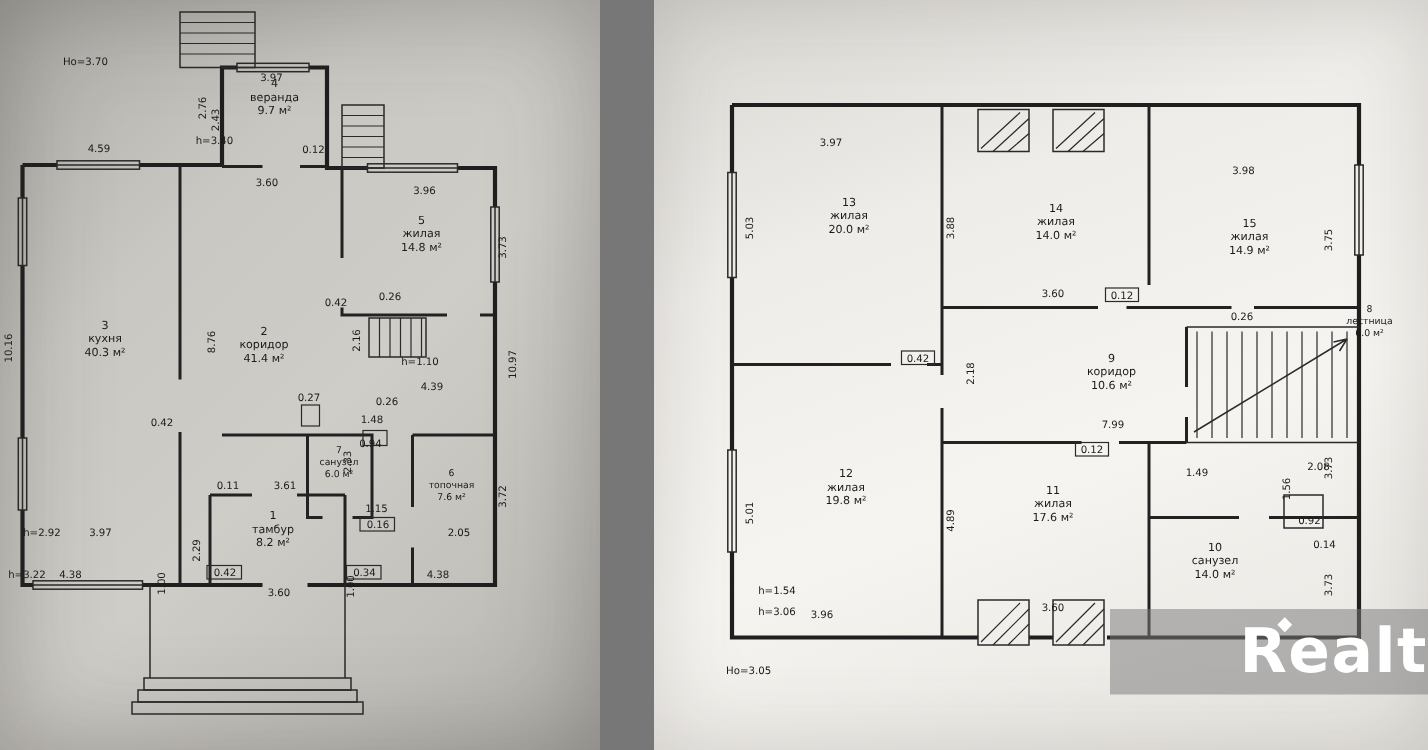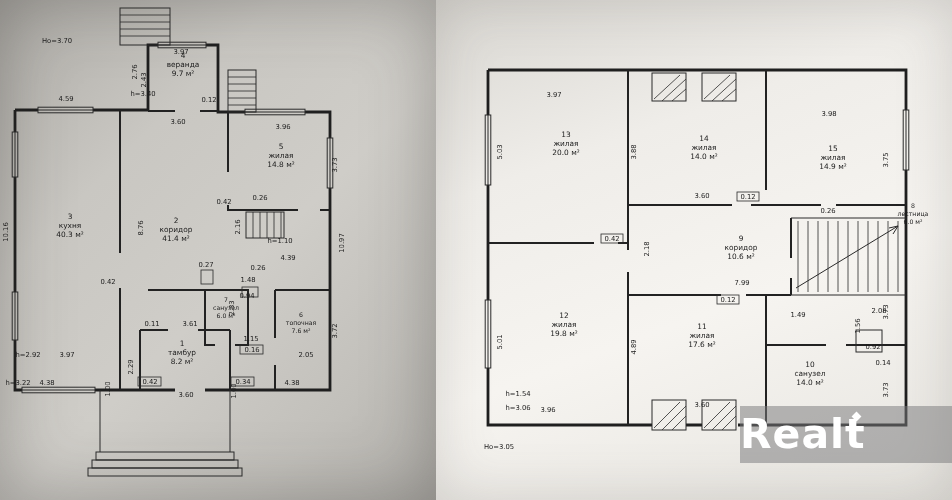--- a/index.html
+++ b/index.html
@@ -1,33 +1,33 @@
 <!DOCTYPE html>
 <html><head>
 <meta charset="utf-8">
 <style>
   html,body{margin:0;padding:0;background:#777;}
   .page{position:relative;width:952px;height:500px;overflow:hidden;font-family:"DejaVu Sans","Liberation Sans",sans-serif;}
-  .panel-left{position:absolute;left:0;top:0;width:436px;height:500px;
+  .panel-left{position:absolute;left:0;top:0;width:400px;height:500px;
     background:linear-gradient(135deg,#aeaca7 0%,#c9c7c2 30%,#cfcdc8 55%,#c2c0bb 80%,#b2b0ab 100%);text-align:center;}
   .panel-left::after{content:"";position:absolute;inset:0;box-shadow:inset 0 0 70px rgba(55,53,48,.35);pointer-events:none;}
   .panel-right{position:absolute;left:436px;top:0;width:516px;height:500px;
     background:linear-gradient(160deg,#d8d6d1 0%,#efede9 30%,#f6f4f0 60%,#e6e4df 100%);}
   .panel-right::after{content:"";position:absolute;inset:0;box-shadow:inset 0 0 55px rgba(95,93,86,.22);pointer-events:none;}
   svg{position:absolute;left:0;top:0;}
   text{font-family:"DejaVu Sans","Liberation Sans",sans-serif;fill:#1b1b1b;}
   .d{font-size:6.8px;}
   .r{font-size:7.4px;}
   .s{font-size:6.2px;}
   .w3{stroke:#1f1f1f;stroke-width:2.8;fill:none;}
   .w2{stroke:#222;stroke-width:2;fill:none;}
   .t{stroke:#2a2a2a;stroke-width:1;fill:none;}
   .t8{stroke:#2a2a2a;stroke-width:.8;fill:none;}
   .watermark{position:absolute;right:0;bottom:37px;width:212px;height:57px;
-    background:rgba(122,122,124,.52);display:flex;align-items:center;justify-content:flex-start;}
+    background:rgba(122,122,124,.52);display:flex;align-items:center;justify-content:flex-end;}
   .watermark .wm-text{color:#fff;font-size:41px;font-weight:bold;letter-spacing:1px;line-height:1;}
   .wm-dot{position:absolute;left:113px;top:7px;width:7px;height:7px;background:#fff;transform:rotate(45deg);}
 </style>
 </head>
 <body>
 
 <div class="page">
 
   <div class="panel-left">
     <svg width="436" height="500" viewBox="0 0 436 500">

